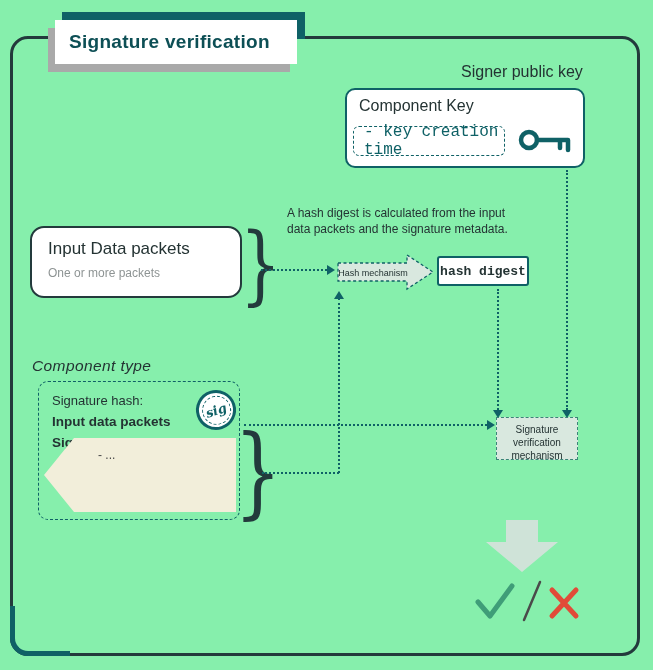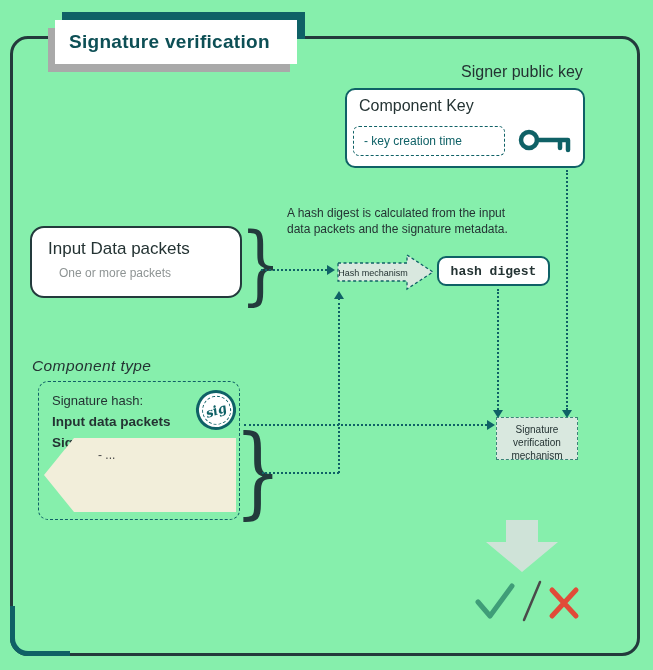--- a/index.html
+++ b/index.html
@@ -26,26 +26,26 @@
     font-size: 19px; font-weight: bold; letter-spacing: .3px;
     color: var(--title-text, #0d4f55);
   }
   .caption { font-size: 16px; }
 
   .comp-box { border: 2px solid var(--teal, #0f6166); border-radius: 10px; background: #fff; }
   .comp-title { font-size: 16px; }
   .key-detail {
     border: 1.5px dashed var(--teal, #0f6166); border-radius: 6px;
     display: flex; align-items: center; padding-left: 10px;
-    font-size: 12px; color: var(--teal, #0f6166); background: #fff;
+    font-size: 16px; color: var(--teal, #0f6166); background: #fff; font-family: Liberation Mono, monospace;
   }
 
   .input-box { border: 2.5px solid var(--frame, #233a3c); border-radius: 14px; background: #fff; padding: 11px 0 0 16px; }
   .input-title { font-size: 17px; }
-  .input-sub { font-size: 12px; color: var(--muted, #8e9494); margin-top: 7px; margin-left: 11px; }
+  .input-sub { font-size: 12px; color: var(--muted, #8e9494); margin-top: 7px; }
 
   .brace {
     font-family: "DejaVu Serif", serif; color: var(--frame, #233a3c);
     transform: scaleX(.75); transform-origin: left center; font-weight: 400;
   }
 
   .note { font-size: 12px; line-height: 1.3; }
 
   .dot-h { border-top: 2px dotted var(--teal, #0f6166); }
   .dot-v { border-left: 2px dotted var(--teal, #0f6166); }
@@ -121,21 +121,21 @@
   <div class="abs note" style="left:287px; top:206px; width:226px;">A hash digest is calculated from the input data packets and the signature metadata.</div>
 
   <div class="abs dot-h" style="left:261px; top:269px; width:66px;"></div>
   <div class="abs ah-right" style="left:327px; top:265px;"></div>
 
   <svg class="abs" style="left:337px; top:252px;" width="98" height="40" viewBox="0 0 98 40">
     <polygon class="mech-poly" points="1,11 70,11 70,3 96,20 70,37 70,29 1,29"></polygon>
     <text class="mech-text" x="36" y="23.5" text-anchor="middle">Hash mechanism</text>
   </svg>
 
-  <div class="abs digest-box" style="left:437px; top:256px; width:113px; height:30px;border-radius:9px;">hash digest</div>
+  <div class="abs digest-box" style="left:437px; top:256px; width:92px; height:30px;">hash digest</div>
 
   <div class="abs dot-v" style="left:497px; top:289px; height:121px;"></div>
   <div class="abs ah-down" style="left:493px; top:410px;"></div>
 
   <div class="abs dot-v" style="left:566px; top:170px; height:240px;"></div>
   <div class="abs ah-down" style="left:562px; top:410px;"></div>
 
   <div class="abs sig-type" style="left:32px; top:357px;">Component type</div>
   <div class="abs sig-box" style="left:38px; top:381px; width:202px; height:139px;"></div>
   <div class="abs sig-over" style="left:52px; top:393px;">Signature hash:</div>

